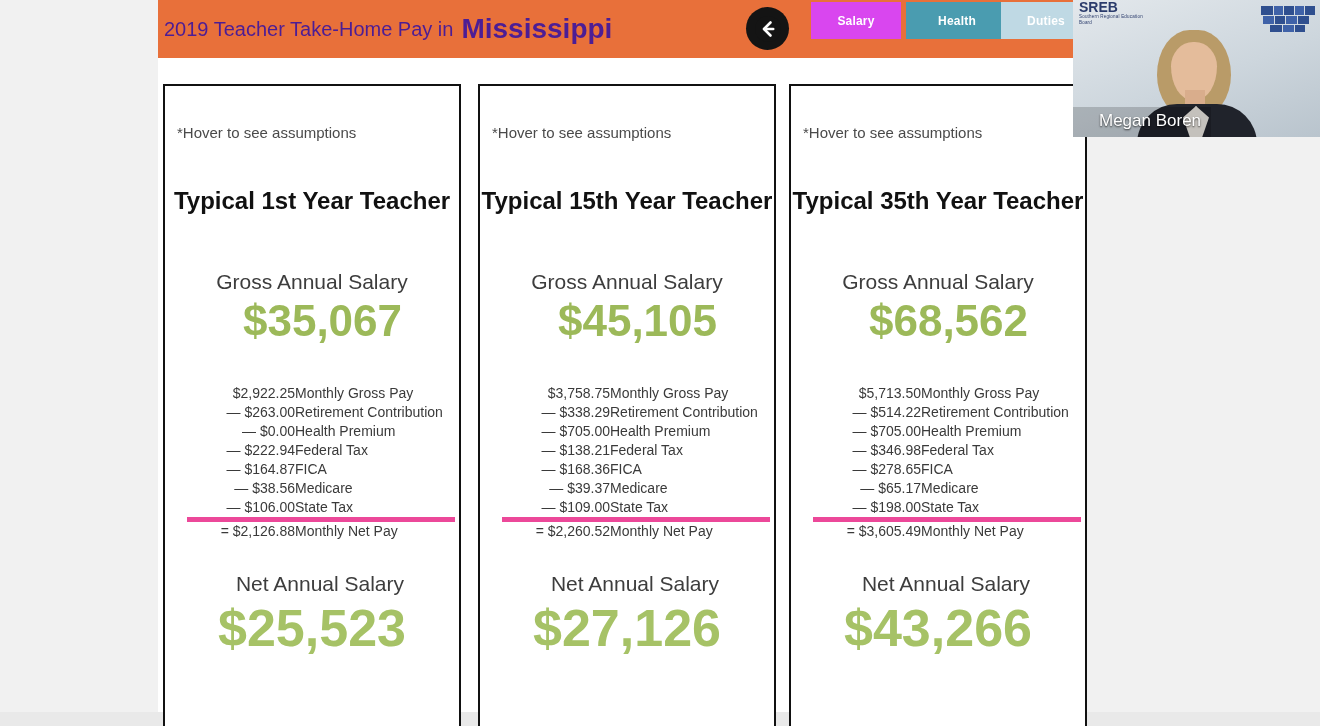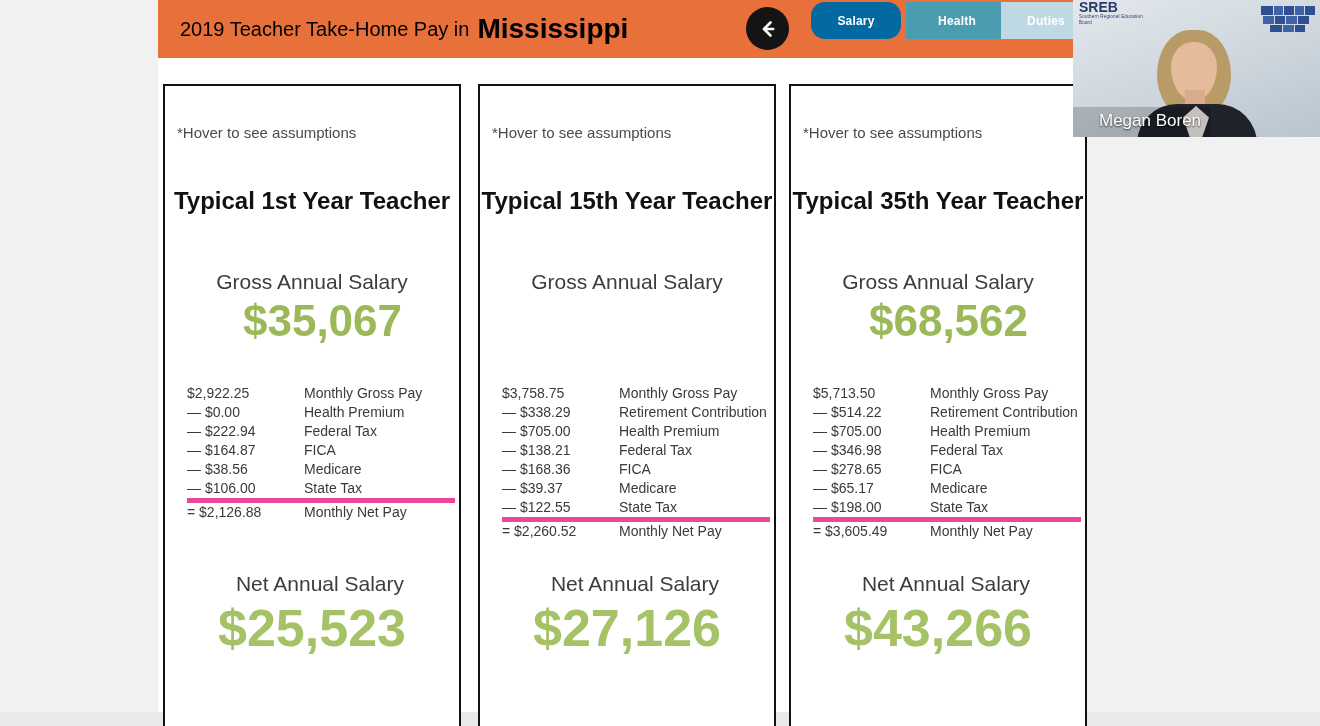--- a/index.html
+++ b/index.html
@@ -44,23 +44,23 @@
   #header-bar {
     position: absolute;
     left: 158px; top: 0;
     width: 927px;
     height: 58px;
     background: #e8703a;
     display: flex;
     align-items: center;
   }
   #header-title {
-    margin-left: 22px;
+    margin-left: 6px;
     font-size: 20px;
-    color: #000000;
+    color: #4c1d95;
     white-space: nowrap;
   }
   #header-title .state {
     font-size: 28px;
     font-weight: bold;
     margin-left: 8px;
     vertical-align: -2px;
   }
   .back-circle {
     position: absolute;
@@ -80,21 +80,21 @@
     top: 2px;
     height: 37px;
     display: flex;
     align-items: center;
     justify-content: center;
     font-size: 12px;
     font-weight: bold;
     color: #ffffff;
     letter-spacing: .2px;
   }
-  #tab-salary { left: 653px; width: 90px; background: #0369a1; border-radius: 14px; }
+  #tab-salary { left: 653px; width: 90px; background: #d946ef; }
   #tab-health { left: 748px; width: 102px; background: #4a9cb0; }
   #tab-duties { left: 843px; width: 90px; background: #bfd9e4; color: #ffffff; }
 
   
   .card {
     position: absolute;
     top: 84px;
     width: 298px;
     height: 720px;
     background: #ffffff;
@@ -149,23 +149,22 @@
     border-collapse: collapse;
   }
   .breakdown td {
     font-size: 14px;
     color: #3a3a3a;
     padding: 1px 0;
     line-height: 17px;
     white-space: nowrap;
   }
   .breakdown td.val {
-    text-align: left;
+    text-align: right;
     width: 108px;
-    padding-right: 9px;
   }
   .breakdown td.lbl { text-align: left; }
   .breakdown tr.total td { border-top: 5px solid #ec4899; }
 
   .net-label {
     position: absolute;
     left: 16px; right: 0;
     top: 486px;
     text-align: center;
     font-size: 21px;
@@ -303,20 +302,24 @@
     <div class="card-title">Typical 1st Year Teacher</div>
     <div class="gross-label">Gross Annual Salary</div>
     <div class="gross-amount">$35,067</div>
     <table class="breakdown">
       <tbody>
           <tr>
             <td class="val">$2,922.25</td>
             <td class="lbl">Monthly Gross Pay</td>
           </tr>
       <tr>
+            <td class="val">— $263.00</td>
+            <td class="lbl">Retirement Contribution</td>
+          </tr>
+      <tr>
             <td class="val">— $0.00</td>
             <td class="lbl">Health Premium</td>
           </tr>
       <tr>
             <td class="val">— $222.94</td>
             <td class="lbl">Federal Tax</td>
           </tr>
       <tr>
             <td class="val">— $164.87</td>
             <td class="lbl">FICA</td>
@@ -336,20 +339,21 @@
     </tbody>
       </table>
     <div class="net-label">Net Annual Salary</div>
     <div class="net-amount">$25,523</div>
   </div>
 
   <div class="card" id="card-1">
     <div class="hover-note">*Hover to see assumptions</div>
     <div class="card-title">Typical 15th Year Teacher</div>
     <div class="gross-label">Gross Annual Salary</div>
+    <div class="gross-amount">$45,105</div>
     <table class="breakdown">
       <tbody>
           <tr>
             <td class="val">$3,758.75</td>
             <td class="lbl">Monthly Gross Pay</td>
           </tr>
       <tr>
             <td class="val">— $338.29</td>
             <td class="lbl">Retirement Contribution</td>
           </tr>
@@ -363,21 +367,21 @@
           </tr>
       <tr>
             <td class="val">— $168.36</td>
             <td class="lbl">FICA</td>
           </tr>
       <tr>
             <td class="val">— $39.37</td>
             <td class="lbl">Medicare</td>
           </tr>
       <tr>
-            <td class="val">— $122.55</td>
+            <td class="val">— $109.00</td>
             <td class="lbl">State Tax</td>
           </tr>
       <tr class="total">
             <td class="val">= $2,260.52</td>
             <td class="lbl">Monthly Net Pay</td>
           </tr>
     </tbody>
       </table>
     <div class="net-label">Net Annual Salary</div>
     <div class="net-amount">$27,126</div>

